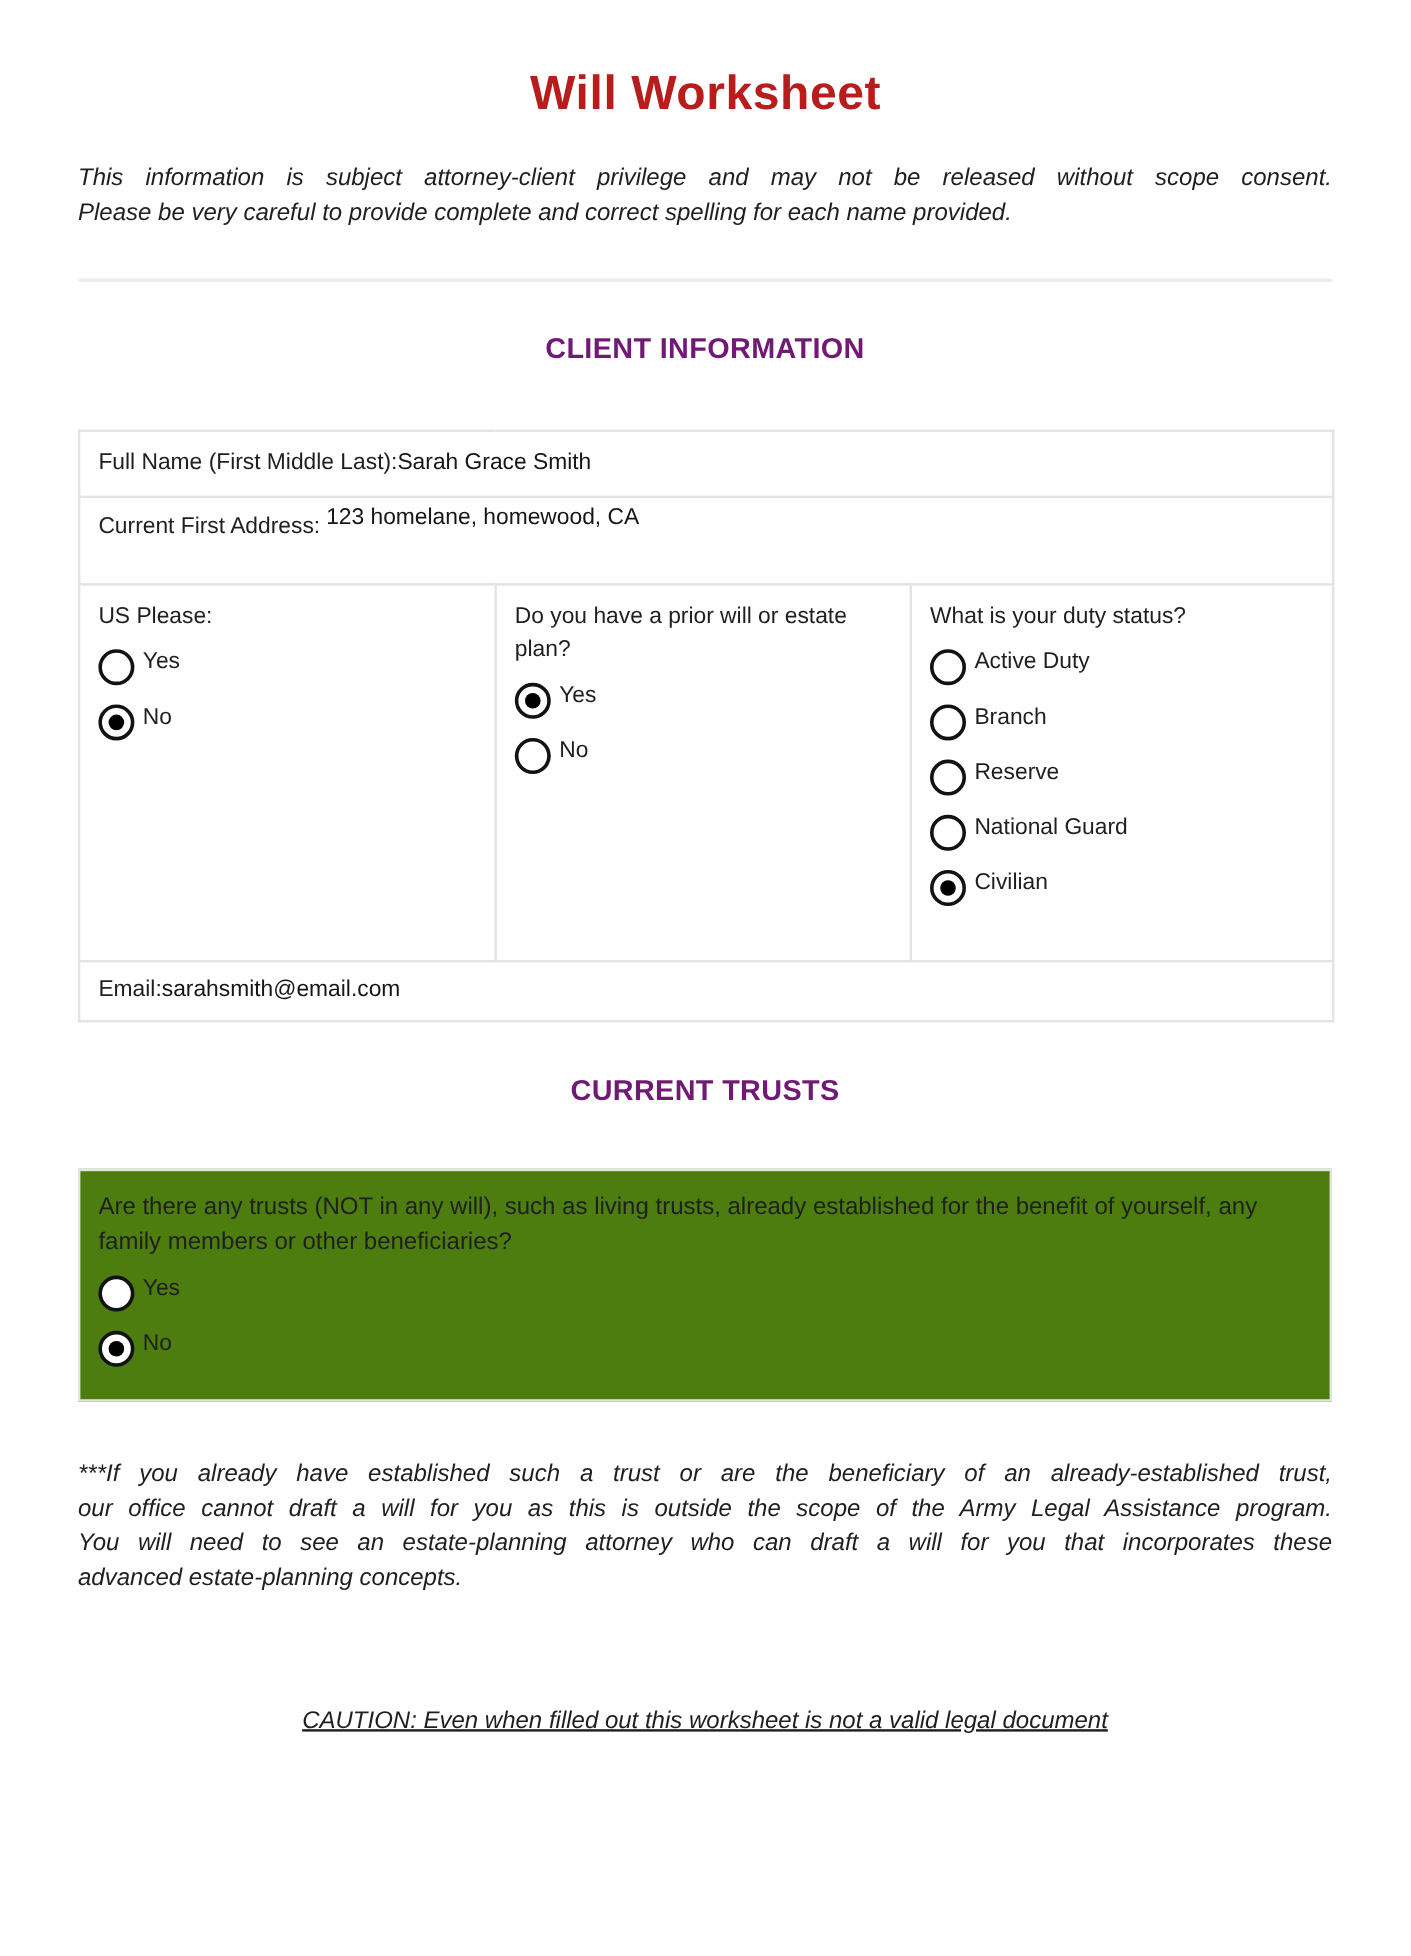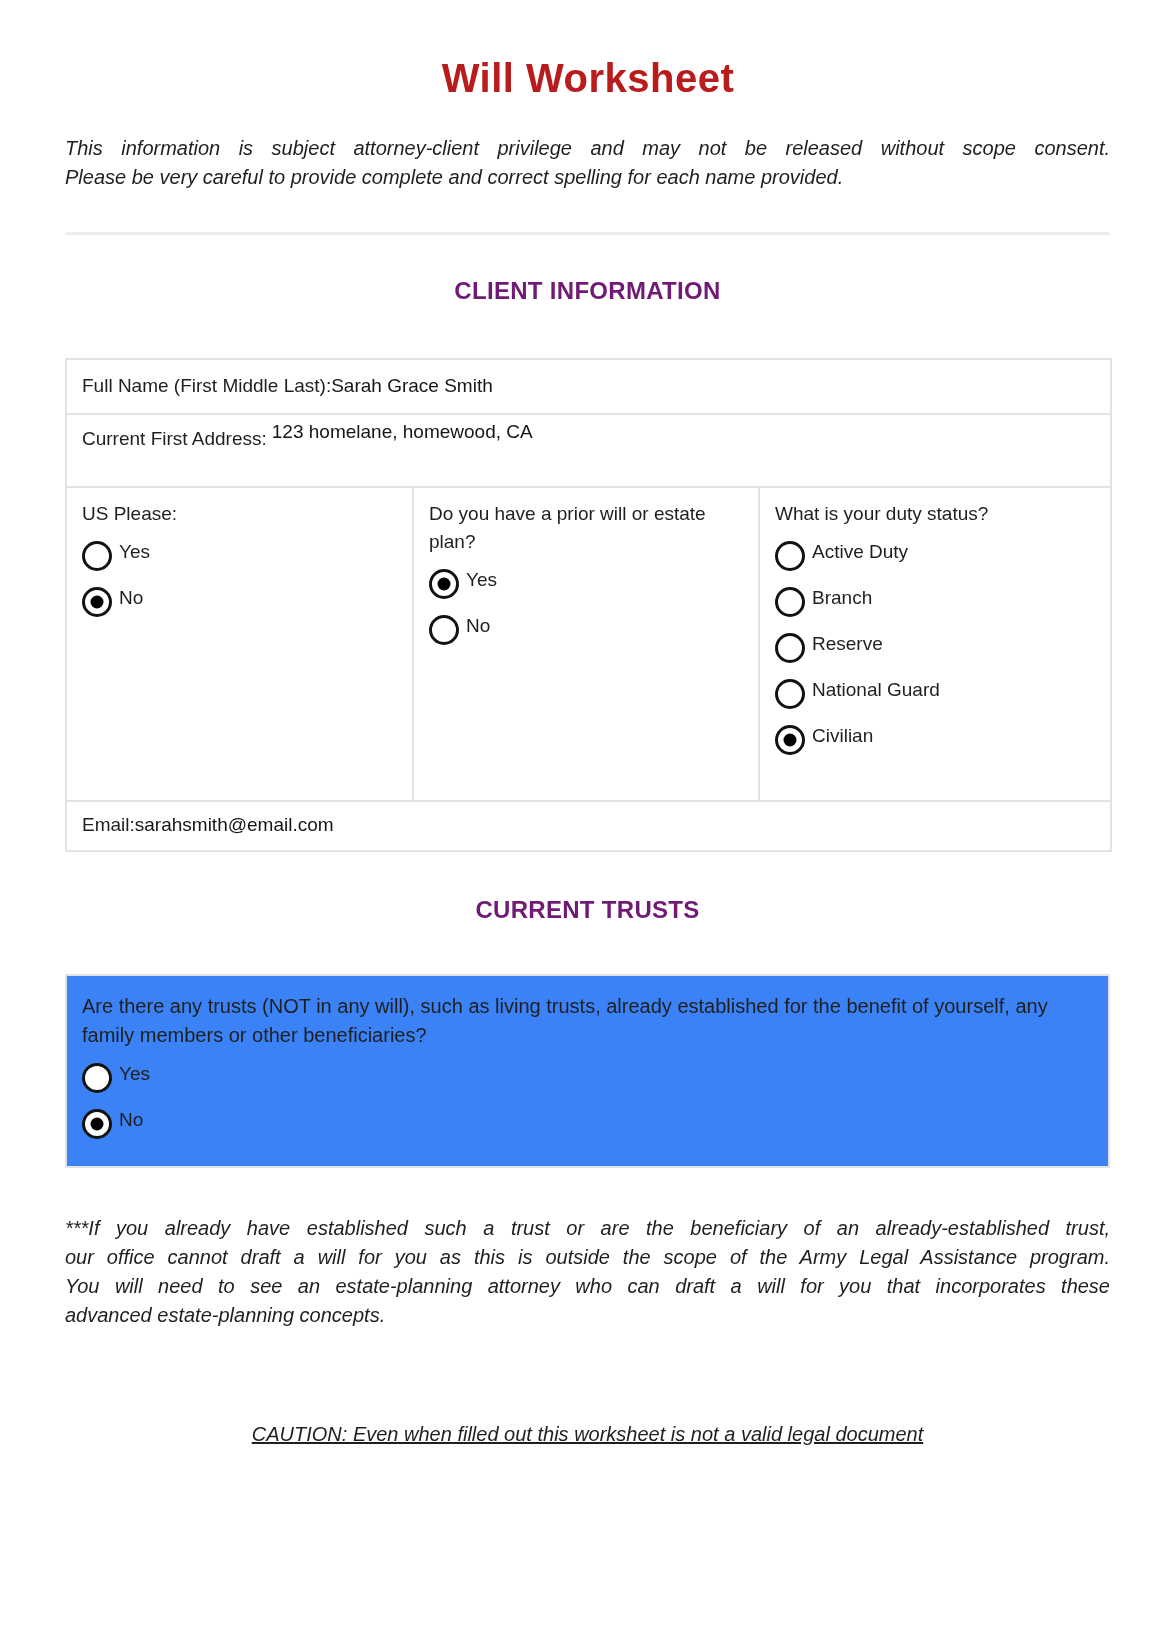--- a/index.html
+++ b/index.html
@@ -62,21 +62,21 @@
   }
   .radio.checked::after {
     content: ""; position: absolute; width: 13px; height: 13px;
     background: #000; border-radius: 50%;
     top: 50%; left: 50%; transform: translate(-50%, -50%);
   }
   .radio-label { margin-left: 7px; font-size: 19px; }
 
   .trusts-box {
     margin-top: 50px; box-sizing: border-box; width: 1045px;
-    border: 2px solid #e3e3e3; background: #3b82f6;
+    border: 2px solid #e3e3e3; background: #4d7c0f;
     padding: 16px 15px 27px 15px;
     font-size: 20px;
   }
   .trusts-question { line-height: 29px; }
 
   .note { margin-top: 46px; font-style: italic; font-size: 20px; line-height: 29px; }
 
   .caution {
     margin-top: 92px; text-align: center;
     font-style: italic; font-size: 20px; line-height: 24px;

